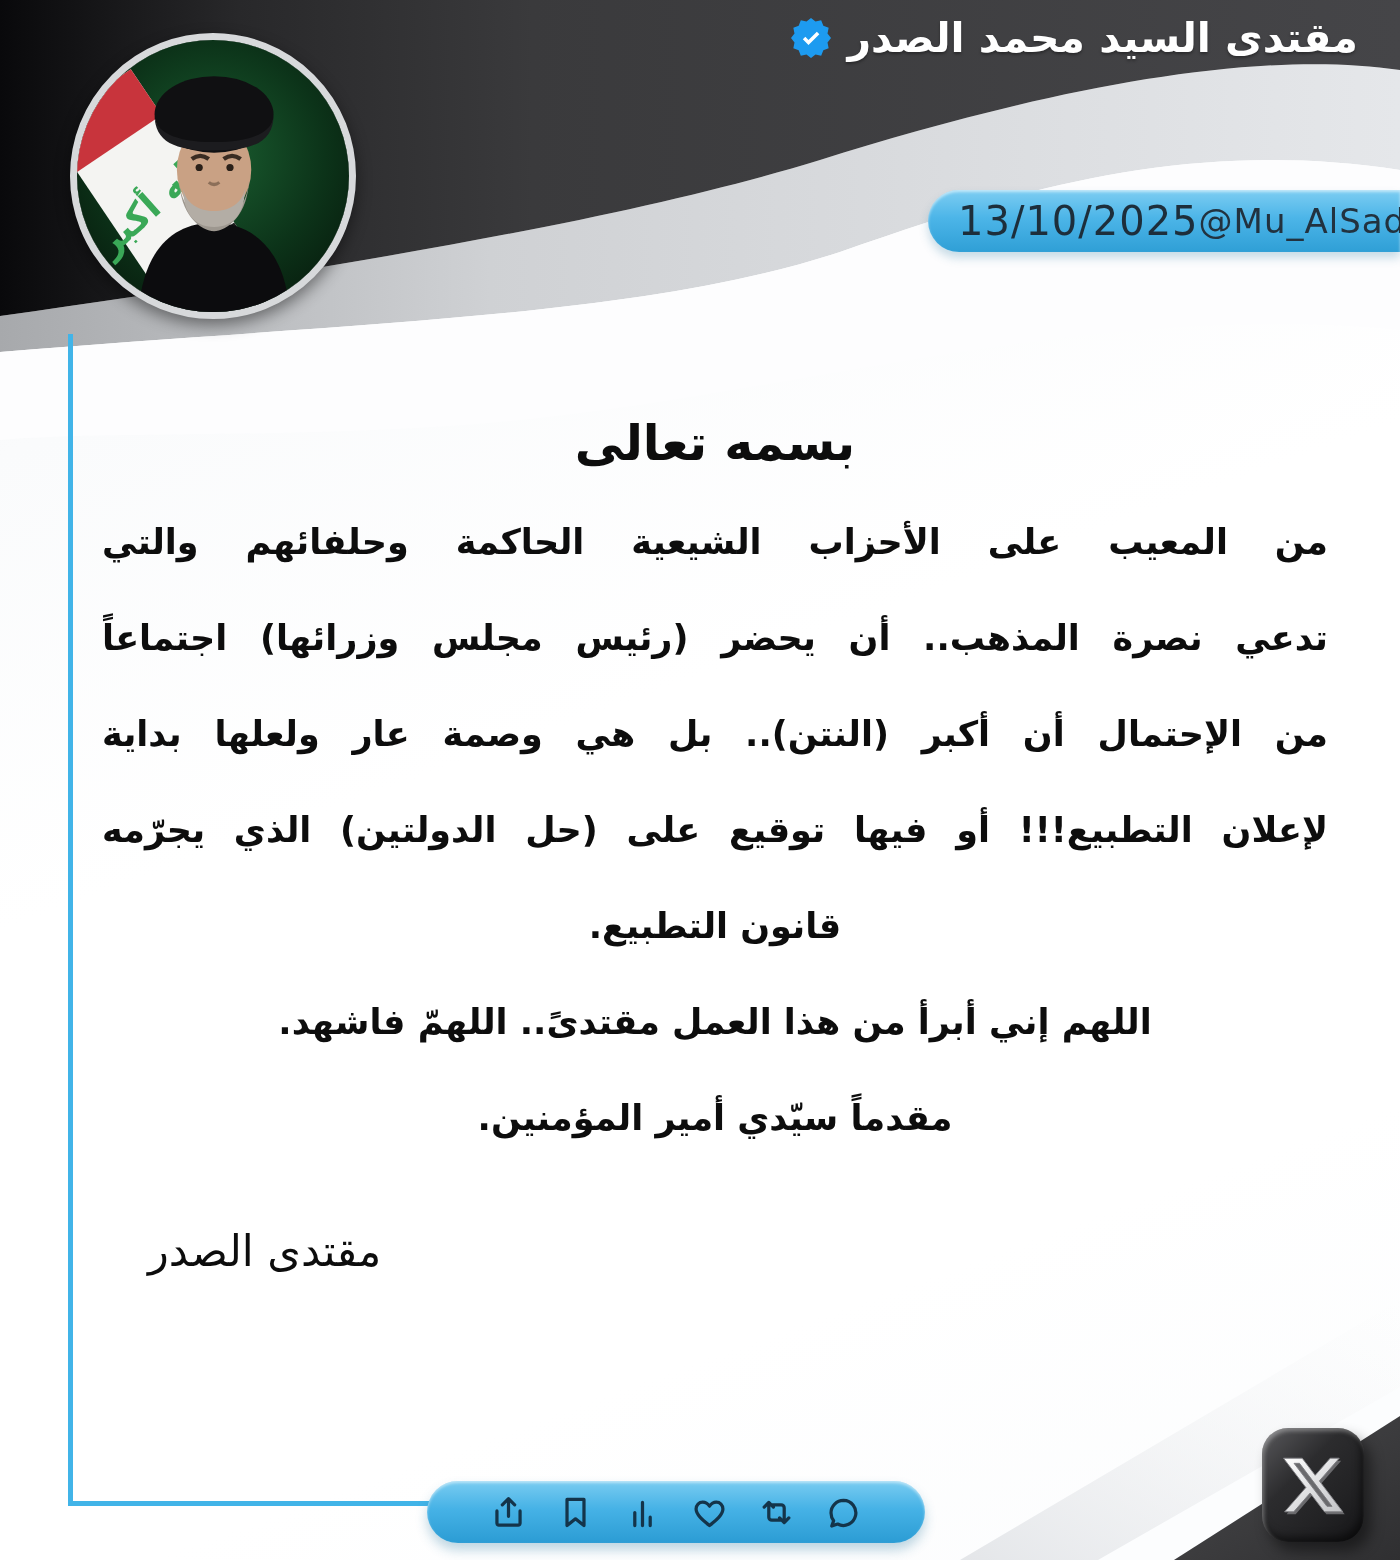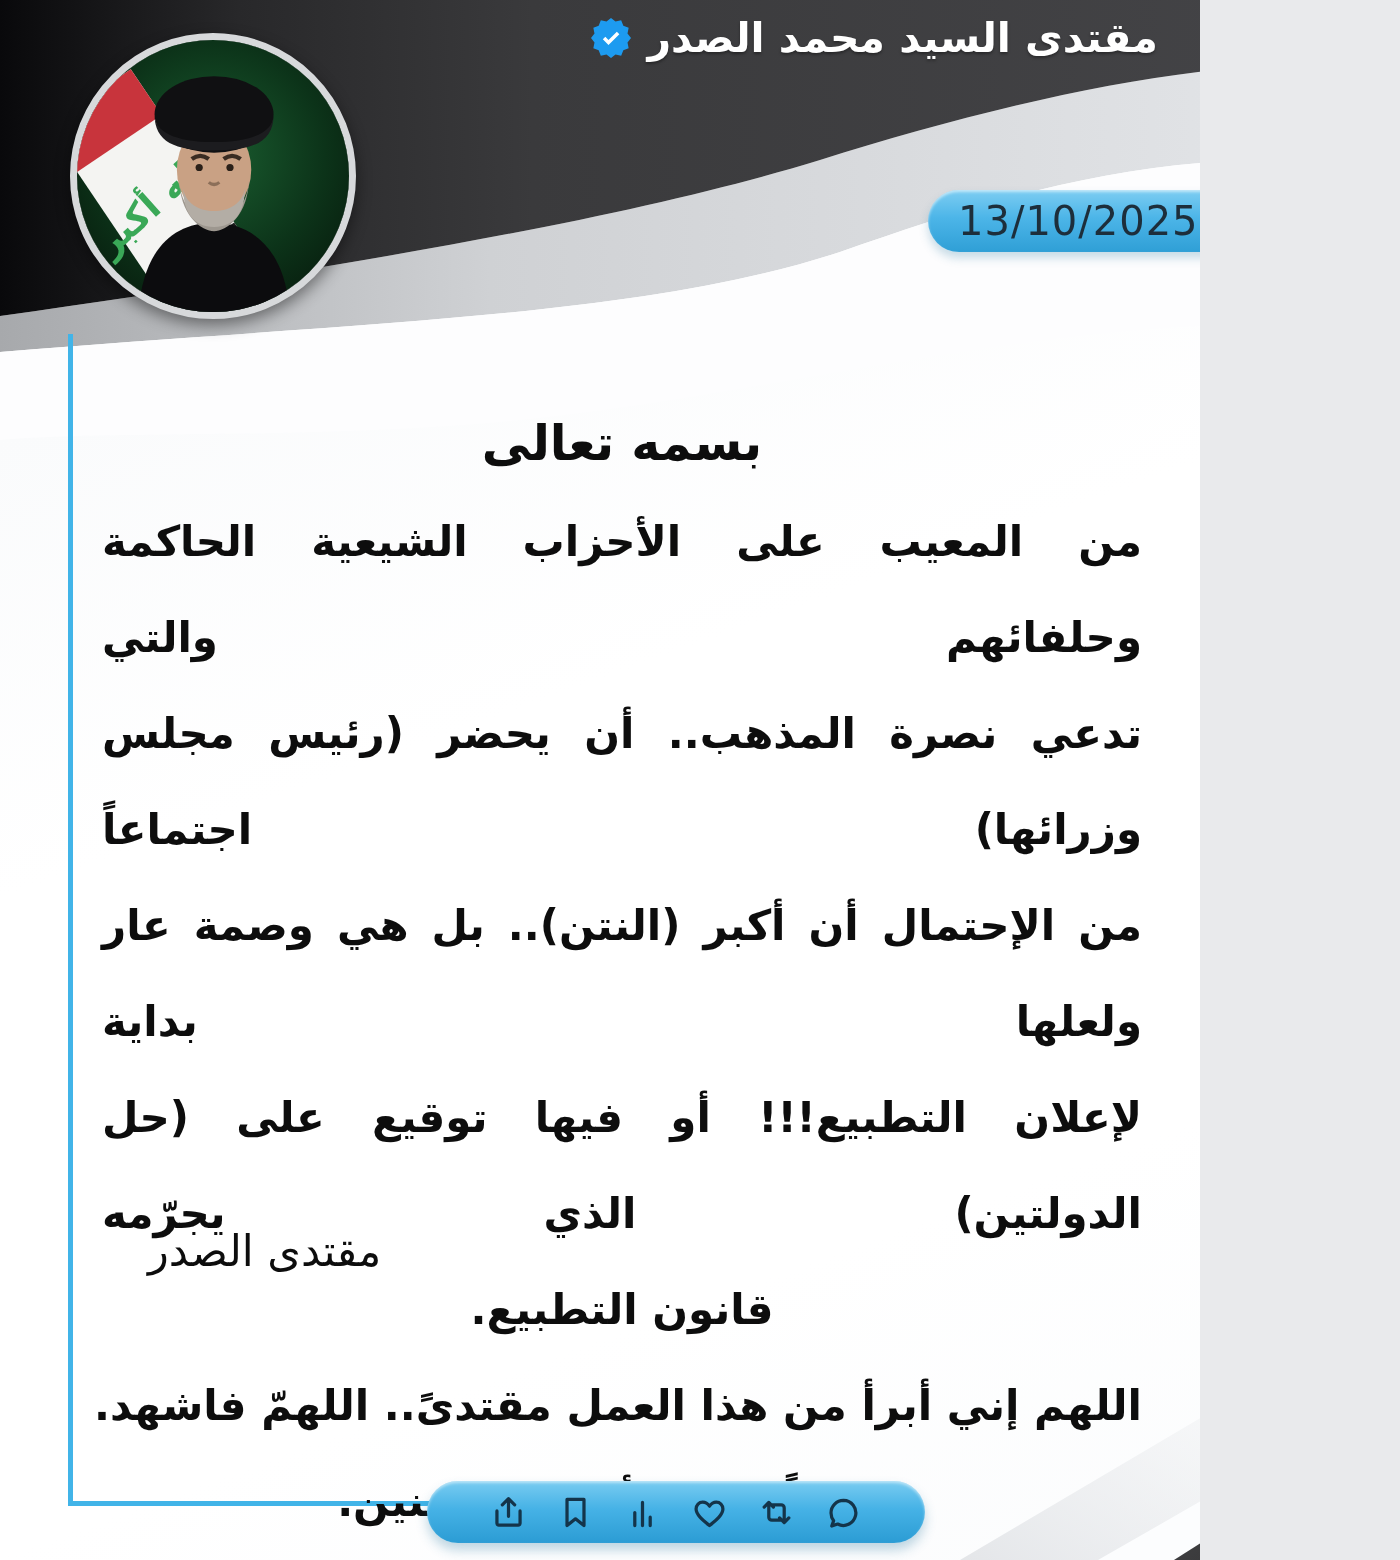--- a/index.html
+++ b/index.html
@@ -1,17 +1,17 @@
 <!DOCTYPE html>
 <html lang="ar"><head>
 <meta charset="utf-8">
 <style>
   html,body{margin:0;padding:0;background:#e9eaec;}
   .canvas{
-    position:relative;width:1200px;height:1560px;overflow:hidden;
+    position:relative;width:1400px;height:1560px;overflow:hidden;
     background:linear-gradient(160deg,#f2f3f5 0%,#fafbfc 22%,#ffffff 45%,#ffffff 78%,#fbfcfd 100%);
     font-family:"DejaVu Sans","Liberation Sans",sans-serif;
   }
   svg{display:block}
   .bg-svg{position:absolute;left:0;top:0;width:1400px;height:1560px;}
 
   
   .header-row{position:absolute;top:14px;right:42px;display:flex;direction:rtl;align-items:center;gap:16px;}
   .header-title{color:#ffffff;font-size:41px;font-weight:bold;letter-spacing:0;white-space:nowrap;
     text-shadow:0 2px 3px rgba(0,0,0,.35);}
@@ -30,23 +30,23 @@
     box-shadow:0 6px 10px rgba(40,120,160,.25), inset 0 2px 3px rgba(255,255,255,.55);
     display:flex;align-items:center;padding-left:30px;box-sizing:border-box;}
   .date-text{font-size:40px;color:#1d2e3b;letter-spacing:1px;}
   .handle-text{font-size:34px;color:#22323f;letter-spacing:1px;}
 
   
   .vline{position:absolute;left:68px;top:334px;width:5px;height:1172px;background:#41b4e8;}
   .hline{position:absolute;left:68px;top:1501px;width:372px;height:5px;background:#41b4e8;}
 
   
-  .text-block{position:absolute;right:58px;left:102px;top:408px;direction:rtl;color:#0d0d0d;}
+  .text-block{position:absolute;right:72px;left:102px;top:408px;direction:rtl;color:#0d0d0d;}
   .basmala{text-align:center;font-size:49px;font-weight:bold;line-height:72px;margin-bottom:14px;}
-  .line{font-size:42px;font-weight:bold;line-height:96px;white-space:nowrap;}
+  .line{font-size:35px;font-weight:bold;line-height:96px;white-space:nowrap;}
   .line.j{white-space:normal;text-align:justify;text-align-last:justify;}
   .line.r{text-align:center;}
   .signature{position:absolute;left:148px;top:1226px;font-size:43px;font-weight:normal;color:#0d0d0d;direction:rtl;}
 
   
   .action-pill{position:absolute;left:427px;top:1481px;width:498px;height:62px;border-radius:31px;
     background:linear-gradient(180deg,#79ccf1 0%,#46b2e6 45%,#2b9cd4 100%);
     box-shadow:0 7px 12px rgba(40,120,160,.3), inset 0 2px 3px rgba(255,255,255,.5);
     display:flex;align-items:center;justify-content:center;gap:30px;}
   .action-pill .ic{width:37px;height:37px;}

